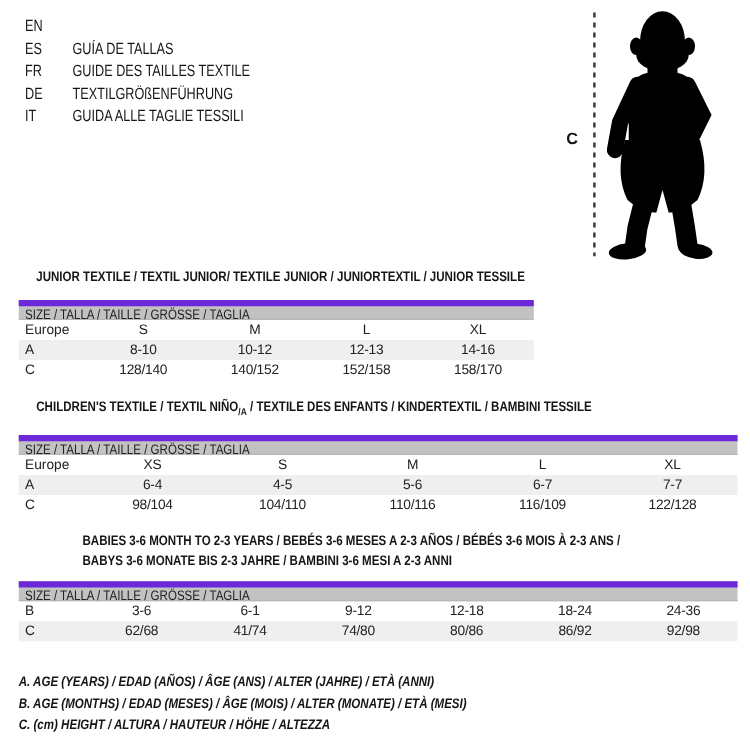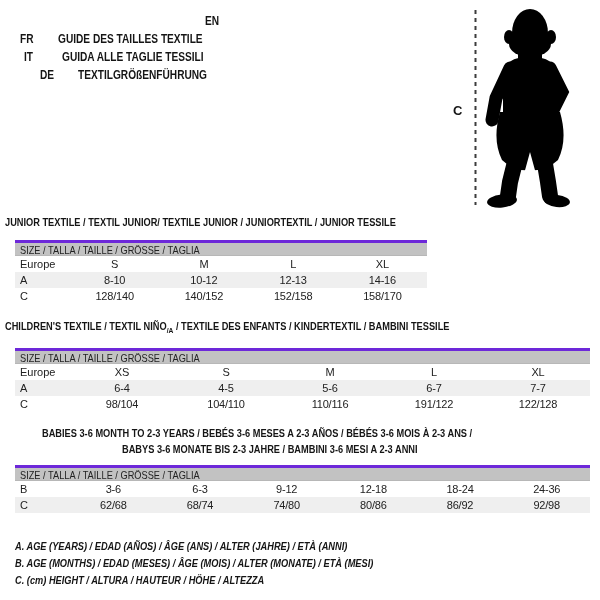--- a/index.html
+++ b/index.html
@@ -9,74 +9,78 @@
     font-family:"Liberation Sans", sans-serif;
     -webkit-font-smoothing:antialiased;
   }
   .cond {
     display:inline-block; transform:scaleX(0.84); transform-origin:0 50%;
     white-space:nowrap; vertical-align:top;
   }
 
   
   .lang-block { position:absolute; left:20px; top:12px; }
-  .lang-row { display:flex; height:18px; line-height:18px; font-weight:bold; font-size:13px;justify-content:flex-end; }
+  .lang-row { display:flex; height:18px; line-height:18px; font-weight:normal; font-size:13px; }
   .lang-code { width:38px; }
   .lang-code .cond, .lang-title .cond { transform:scaleX(0.78); }
   .lang-title { white-space:nowrap; }
 
   
   .figure-svg { position:absolute; left:440px; top:0; }
   .figure-label { position:absolute; left:453px; top:103px; font-weight:bold; font-size:13px; }
 
   
-  .sec-title { position:absolute; left:5px; font-weight:bold; font-size:11px; white-space:nowrap;text-align:center; }
+  .sec-title { position:absolute; left:29px; font-weight:bold; font-size:11px; white-space:nowrap; }
   .st1 { top:216px; }
   .st2 { top:320px; }
   .st3 { top:425px; }
   .tline { height:16px; line-height:16px;margin-left:37px; }
   sub.tsub { font-size:8px; line-height:0; }
 
   
   .stable { position:absolute; left:15px; font-size:11px; color:#222; }
   .t1 { top:240px; width:412px; }
   .t2 { top:348px; width:575px; }
   .t3 { top:465px; width:575px; }
   .thead {
     height:16px; line-height:15px; background:#c2c2c2; color:#222;
-    border-top:3px solid #6d28d9; border-bottom:1px solid #b7b7b7;
+    border-top:5px solid #6d28d9; border-bottom:1px solid #b7b7b7;
     padding-left:5px; box-sizing:border-box;
   }
   .trow { display:flex; height:16px; line-height:16px;align-items:flex-end; }
   .trow.shade { background:#efefef; }
   .tlabel { width:55px; padding-left:5px; box-sizing:border-box; }
   .tcell { flex:1; text-align:center; letter-spacing:-0.2px; }
 
   
   .notes { position:absolute; left:15px; top:538px; }
   .note-line { height:17px; line-height:17px; font-weight:bold; font-size:11px; white-space:nowrap;font-style:italic; }
 </style>
 </head>
 <body>
 
 <div class="lang-block">
   <div class="lang-row">
     <span class="lang-code"><span class="cond">EN</span></span>
   </div>
   <div class="lang-row">
+    <span class="lang-code"><span class="cond">ES</span></span>
+    <span class="lang-title"><span class="cond">GUÍA DE TALLAS</span></span>
+  </div>
+  <div class="lang-row">
     <span class="lang-code"><span class="cond">FR</span></span>
     <span class="lang-title"><span class="cond">GUIDE DES TAILLES TEXTILE</span></span>
   </div>
   <div class="lang-row">
+    <span class="lang-code"><span class="cond">DE</span></span>
+    <span class="lang-title"><span class="cond">TEXTILGRÖßENFÜHRUNG</span></span>
+  </div>
+  <div class="lang-row">
     <span class="lang-code"><span class="cond">IT</span></span>
     <span class="lang-title"><span class="cond">GUIDA ALLE TAGLIE TESSILI</span></span>
-  </div>
-  <div class="lang-row">
-    <span class="lang-code"><span class="cond">DE</span></span>
-    <span class="lang-title"><span class="cond">TEXTILGRÖßENFÜHRUNG</span></span>
   </div>
 </div>
 
 <svg class="figure-svg" width="160" height="215" viewBox="0 0 160 215" aria-hidden="true">
   <line x1="35.5" y1="10" x2="35.5" y2="205" stroke="#3c3c3c" stroke-width="2" stroke-dasharray="4 4"></line>
   <g fill="#000000">
     <ellipse cx="90" cy="33" rx="18" ry="24"></ellipse>
     <ellipse cx="90" cy="44" rx="21" ry="13"></ellipse>
     <ellipse cx="69" cy="37" rx="5" ry="7"></ellipse>
     <ellipse cx="111" cy="37" rx="5" ry="7"></ellipse>
@@ -139,44 +143,44 @@
     <div class="tcell">4-5</div>
     <div class="tcell">5-6</div>
     <div class="tcell">6-7</div>
     <div class="tcell">7-7</div>
   </div>
   <div class="trow">
     <div class="tlabel">C</div>
     <div class="tcell">98/104</div>
     <div class="tcell">104/110</div>
     <div class="tcell">110/116</div>
-    <div class="tcell">191/122</div>
+    <div class="tcell">116/109</div>
     <div class="tcell">122/128</div>
   </div>
 </div>
 
 <div class="sec-title st3">
   <div class="tline"><span class="cond">BABIES 3-6 MONTH TO 2-3 YEARS / BEBÉS 3-6 MESES A 2-3 AÑOS / BÉBÉS 3-6 MOIS À 2-3 ANS /</span></div>
   <div class="tline"><span class="cond">BABYS 3-6 MONATE BIS 2-3 JAHRE / BAMBINI 3-6 MESI A 2-3 ANNI</span></div>
 </div>
 <div class="stable t3">
   <div class="thead"><span class="cond">SIZE / TALLA / TAILLE / GRÖSSE / TAGLIA</span></div>
   <div class="trow">
     <div class="tlabel">B</div>
     <div class="tcell">3-6</div>
-    <div class="tcell">6-3</div>
+    <div class="tcell">6-1</div>
     <div class="tcell">9-12</div>
     <div class="tcell">12-18</div>
     <div class="tcell">18-24</div>
     <div class="tcell">24-36</div>
   </div>
   <div class="trow shade">
     <div class="tlabel">C</div>
     <div class="tcell">62/68</div>
-    <div class="tcell">68/74</div>
+    <div class="tcell">41/74</div>
     <div class="tcell">74/80</div>
     <div class="tcell">80/86</div>
     <div class="tcell">86/92</div>
     <div class="tcell">92/98</div>
   </div>
 </div>
 
 <div class="notes">
   <div class="note-line"><span class="cond">A. AGE (YEARS) / EDAD (AÑOS) / ÂGE (ANS) / ALTER (JAHRE) / ETÀ (ANNI)</span></div>
   <div class="note-line"><span class="cond">B. AGE (MONTHS) / EDAD (MESES) / ÂGE (MOIS) / ALTER (MONATE) / ETÀ (MESI)</span></div>

